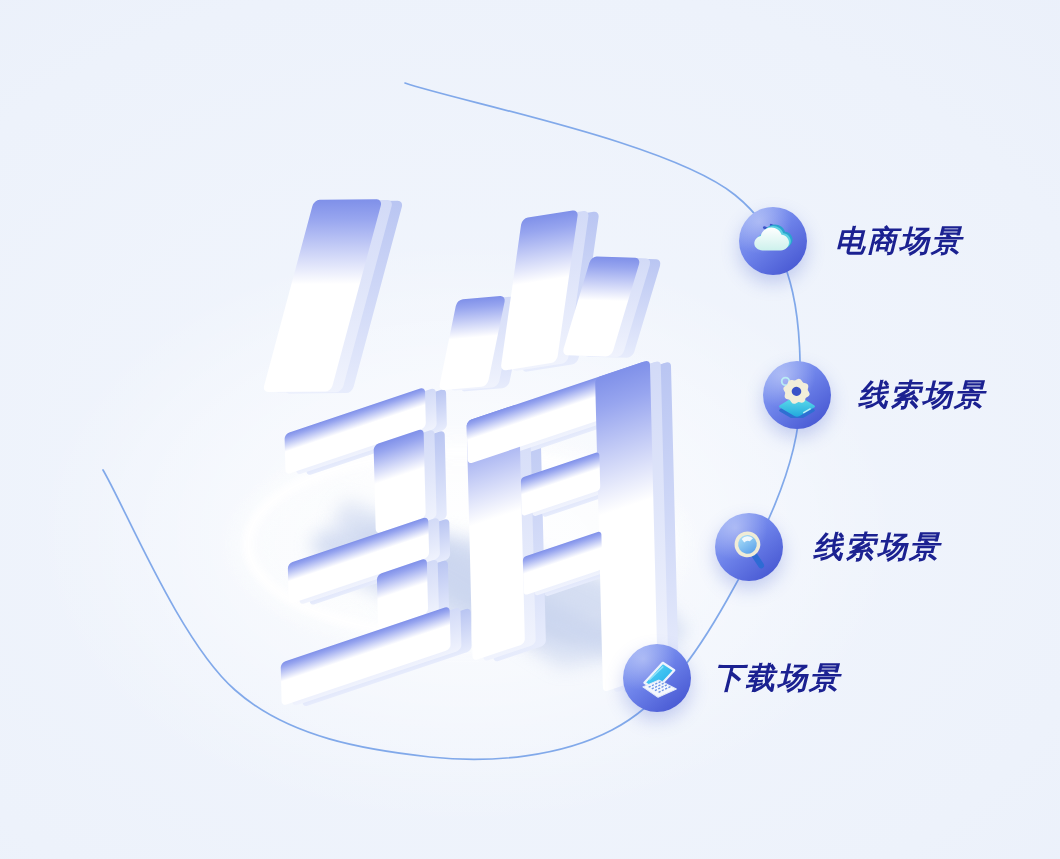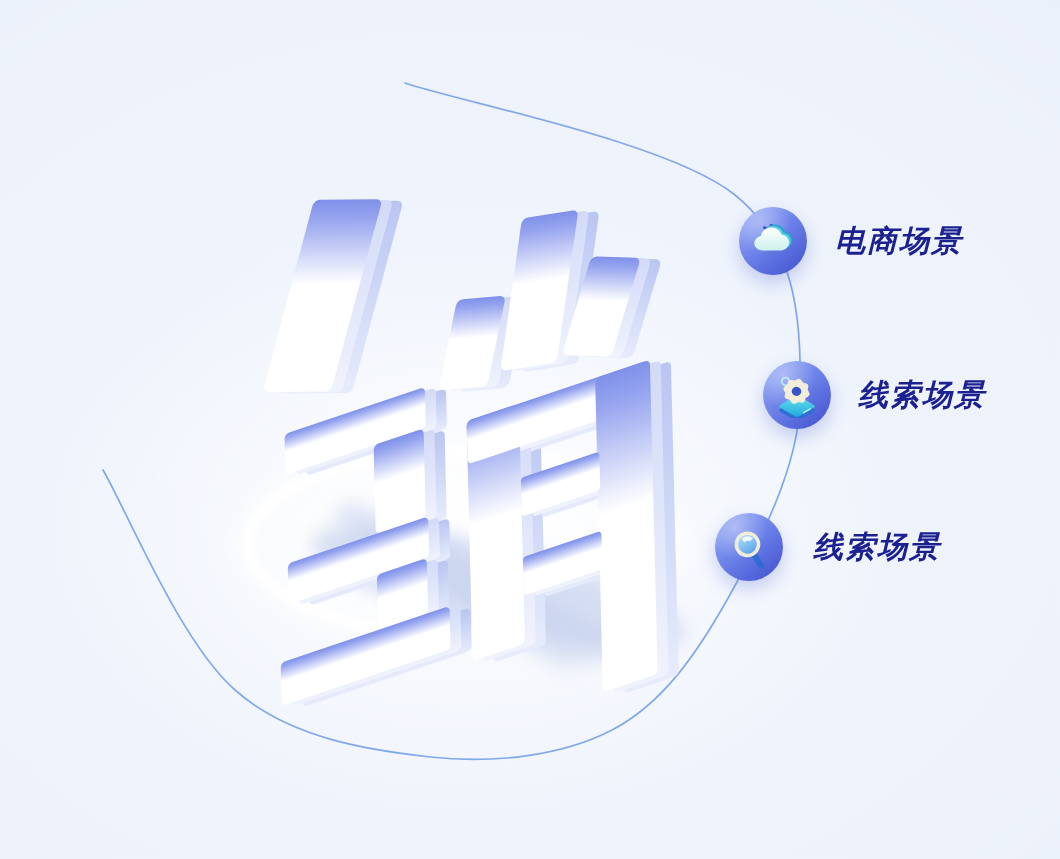--- a/index.html
+++ b/index.html
@@ -167,14 +167,31 @@
         <g transform="translate(20.5 19.5) rotate(12)">
           <line x1="8" y1="8" x2="17" y2="17" stroke="#2e6bd4" stroke-width="5.6" stroke-linecap="round"></line>
           <circle r="10.6" fill="url(#lensGrad)" stroke="#f0ecd6" stroke-width="3.4"></circle>
           <path d="M-6.5 -4 A7.8 7.8 0 0 1 4 -6.8 L1.6 -3.4 A4.9 4.9 0 0 0 -3.4 -1.2 Z" fill="#ffffff" opacity="0.85"></path>
         </g>
       </svg>
     </div>
     <span class="scenario-label">线索场景</span>
   </div>
 
+  <div class="scenario-item" style="left:623px;top:644px;gap:22px">
+    <div class="badge">
+      <svg width="46" height="46" viewBox="0 0 44 44">
+        <defs>
+          <linearGradient id="scrGrad" x1="0" y1="0" x2="1" y2="1">
+            <stop offset="0" stop-color="#62dbf8"></stop>
+            <stop offset="1" stop-color="#17a5e8"></stop>
+          </linearGradient>
+        </defs>
+        <path d="M10 26.5 L27.5 7.5 L38.5 14.5 L21 33.5 Z" fill="url(#scrGrad)" stroke="#eef4fd" stroke-width="2.2" stroke-linejoin="round"></path>
+        <path d="M14.5 24 L28 11" stroke="#9fe8fb" stroke-width="1.4" opacity="0.8" fill="none"></path>
+        <path d="M8.5 30.5 L24 24 L40.5 32.5 L23 40.5 Z" fill="#f4f7fd" stroke="#e2eaf8" stroke-width="1" stroke-linejoin="round"></path>
+        <path d="M14 30.8 L27 24.8 M17 32.4 L30 26.3 M20 34 L33 27.8 M23.5 35.7 L35 30.1" stroke="#6d96e8" stroke-width="1.3" stroke-dasharray="2.1 1.4" fill="none"></path>
+      </svg>
+    </div>
+    <span class="scenario-label">下载场景</span>
+  </div>
 
 </div>
 
 </body></html>

